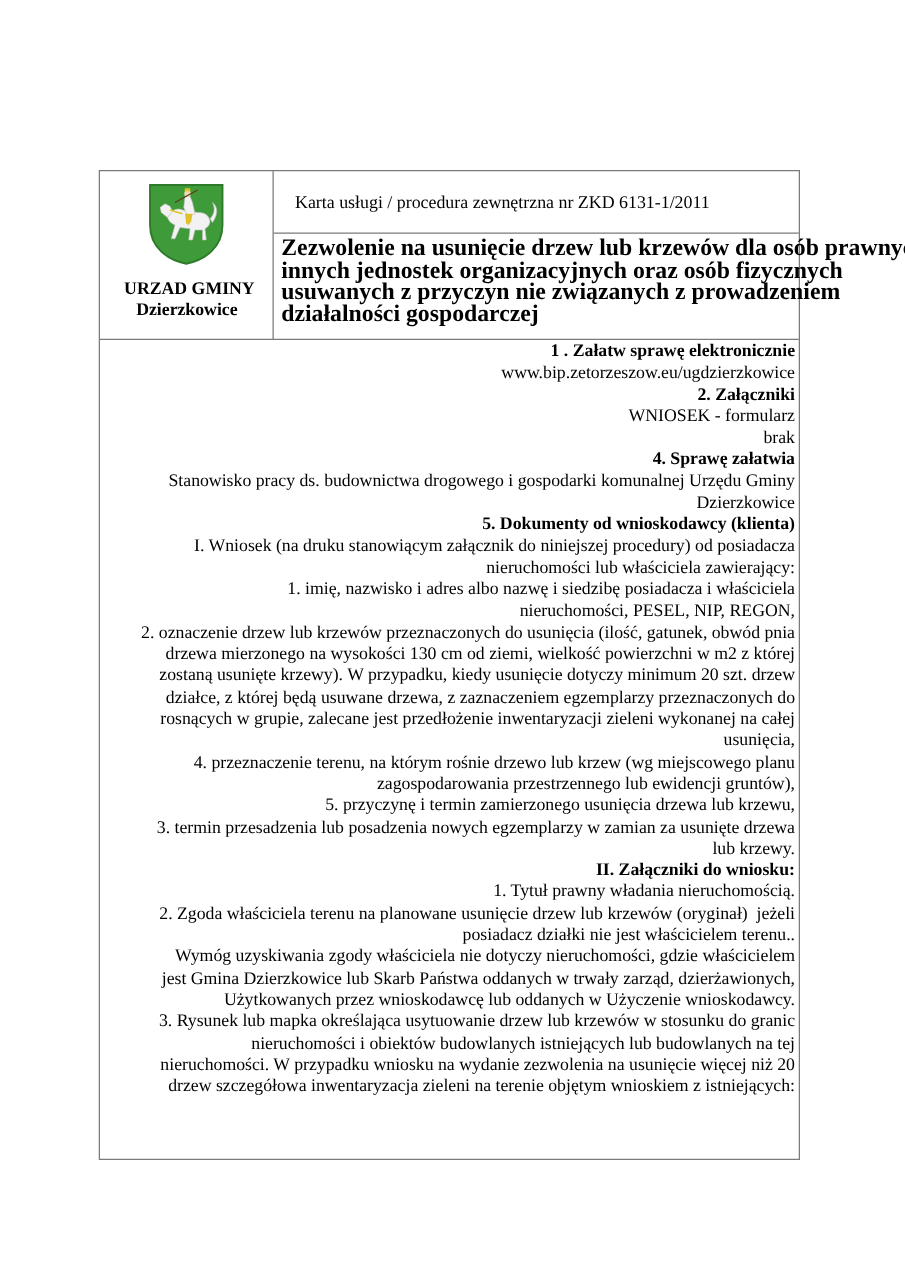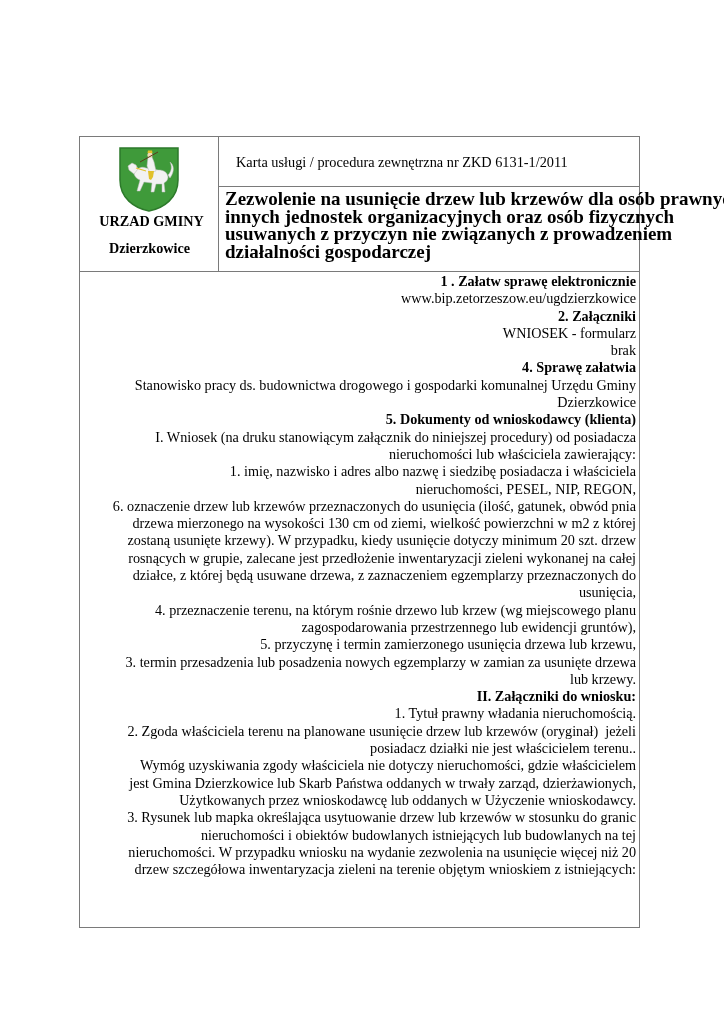--- a/index.html
+++ b/index.html
@@ -10,21 +10,21 @@
           border: 1px solid #7a7a7a; box-sizing: border-box; }
   .hdr-left { position: absolute; left: 0; top: 0; width: 139px; height: 135px;
               border-right: 1px solid #7a7a7a; box-sizing: border-box; }
   .hdr-right-top { position: absolute; left: 139px; top: 0; right: 0; height: 50px;
                    border-bottom: 1px solid #7a7a7a; box-sizing: border-box; }
   .hdr-right-bottom { position: absolute; left: 139px; top: 50px; right: 0; height: 85px; }
   .hdr-sep { position: absolute; left: 0; right: 0; top: 134px; height: 1px; background: #7a7a7a; }
   .crest { position: absolute; left: 38px; top: 9px; width: 62px; height: 66px; }
   .office { position: absolute; left: 0; width: 139px; text-align: center; font-weight: bold;
             font-size: 14.2px; line-height: 18px; }
-  .office.l1 { top: 75px; left: 2px; }
+  .office.l1 { top: 85px; left: 2px; }
   .office.l2 { top: 102px; }
   .proc-title { position: absolute; left: 17px; top: 17px; font-weight: normal; font-size: 14.3px;
                 line-height: 17px; white-space: nowrap; }
   .subject { position: absolute; left: 6px; top: 3px; width: 416px; font-weight: bold;
              font-size: 19px; line-height: 17.5px; }
   .body { position: absolute; left: 6px; top: 136px; width: 550px; font-size: 14.2px; line-height: 17.3px; text-align: right; }
   .body p { margin: 0; }
   .b { font-weight: bold; }
   .ind1 { padding-left: 20px; }
   .ind2 { padding-left: 22px; }
@@ -91,25 +91,25 @@
 
       <p class="b line">5. Dokumenty od wnioskodawcy (klienta)</p>
       <p class="line">I. Wniosek (na druku stanowiącym załącznik do niniejszej procedury) od posiadacza</p>
       <p class="line" style="padding-left:10px">nieruchomości lub właściciela zawierający:</p>
 
       <div>
         <p class="line">1. imię, nazwisko i adres albo nazwę i siedzibę posiadacza i właściciela</p>
         <p class="line hang-cont">nieruchomości, PESEL, NIP, REGON,</p>
       </div>
       <div>
-        <p class="line">6. oznaczenie drzew lub krzewów przeznaczonych do usunięcia (ilość, gatunek, obwód pnia</p>
+        <p class="line">2. oznaczenie drzew lub krzewów przeznaczonych do usunięcia (ilość, gatunek, obwód pnia</p>
         <p class="line hang-cont">drzewa mierzonego na wysokości 130 cm od ziemi, wielkość  powierzchni w m2 z której</p>
         <p class="line hang-cont">zostaną usunięte krzewy). W przypadku, kiedy usunięcie dotyczy minimum 20 szt. drzew</p>
+        <p class="line hang-cont">działce, z której będą usuwane drzewa, z zaznaczeniem egzemplarzy przeznaczonych do</p>
         <p class="line hang-cont">rosnących w grupie, zalecane jest przedłożenie inwentaryzacji zieleni wykonanej na całej</p>
-        <p class="line hang-cont">działce, z której będą usuwane drzewa, z zaznaczeniem egzemplarzy przeznaczonych do</p>
         <p class="line hang-cont" style="white-space:pre"> usunięcia,</p>
       </div>
       <div>
         <p class="line">4. przeznaczenie terenu, na którym rośnie drzewo lub krzew (wg miejscowego planu</p>
         <p class="line hang-cont">zagospodarowania przestrzennego lub ewidencji gruntów),</p>
       </div>
       <div>
         <p class="line">5. przyczynę i termin zamierzonego usunięcia drzewa lub krzewu,</p>
       </div>
       <div>

